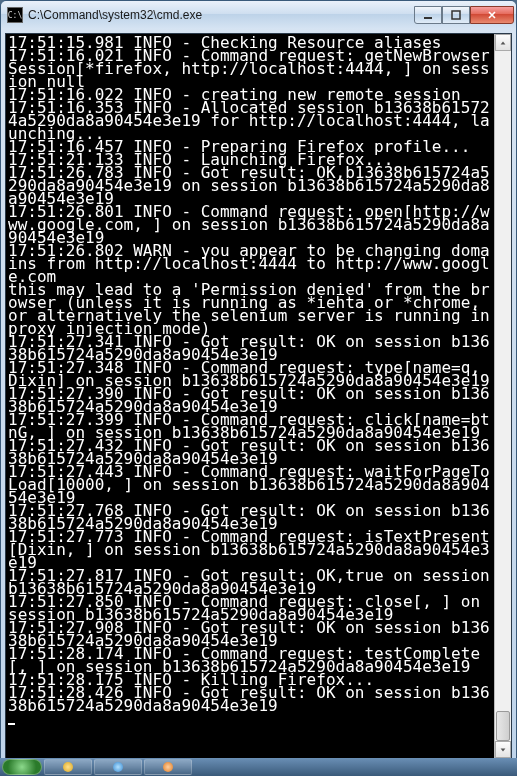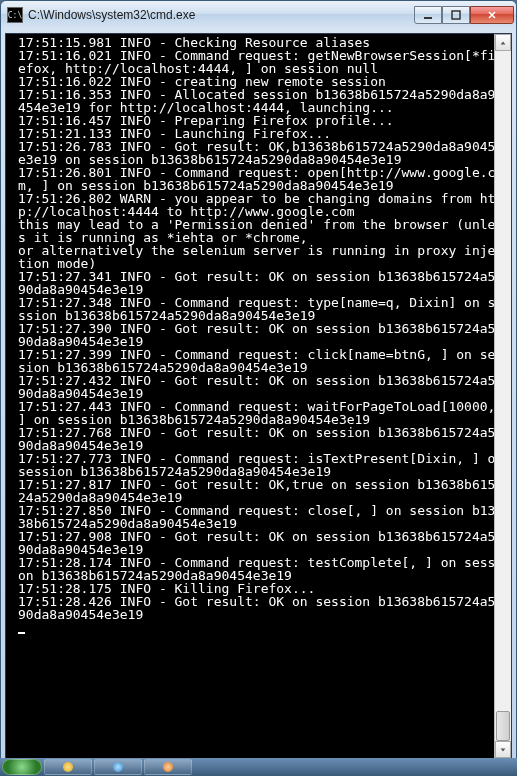--- a/index.html
+++ b/index.html
@@ -67,28 +67,27 @@
   .client {
     margin: 4px;
     height: 726px;
     background: #000;
     border: 1px solid #2a3a4a;
     position: relative;
     overflow: hidden;
   }
   .console {
     font-family: "Lucida Console", Consolas, monospace;
-    font-size: 13px;
+    font-size: 16px;
     line-height: 13px;
     color: #fff;
     padding: 2px 0 2px 2px;
     white-space: pre-wrap;
     word-break: break-all;
     width: calc(100% - 17px);
-    margin-left: 10px;
   }
   .scrollbar {
     position: absolute;
     right: 0; top: 0; bottom: 0;
     width: 17px;
     background: #efefef;
     border-left: 1px solid #bbb;
     display: flex; flex-direction: column;
   }
   .sb-btn {
@@ -139,21 +138,21 @@
     border:1px solid rgba(255,255,255,0.3);
   }
   .orb { width:10px; height:10px; border-radius:50%; }
 </style>
 </head>
 <body>
 
 <div class="window">
   <div class="titlebar">
     <div class="title-icon">C:\</div>
-    <div class="title-text">C:\Windows\system32\cmd.exe</div>
+    <div class="title-text">C:\Command\system32\cmd.exe</div>
     <div class="win-buttons">
       <div class="win-btn min" title="Minimize">
         <svg viewBox="0 0 10 10">
             <rect x="1" y="7" width="8" height="2" fill="#333"></rect>
           </svg>
       </div>
       <div class="win-btn" title="Maximize">
         <svg viewBox="0 0 10 10">
             <rect x="1" y="1" width="8" height="8" fill="none" stroke="#333" stroke-width="1.5"></rect>
           </svg>

